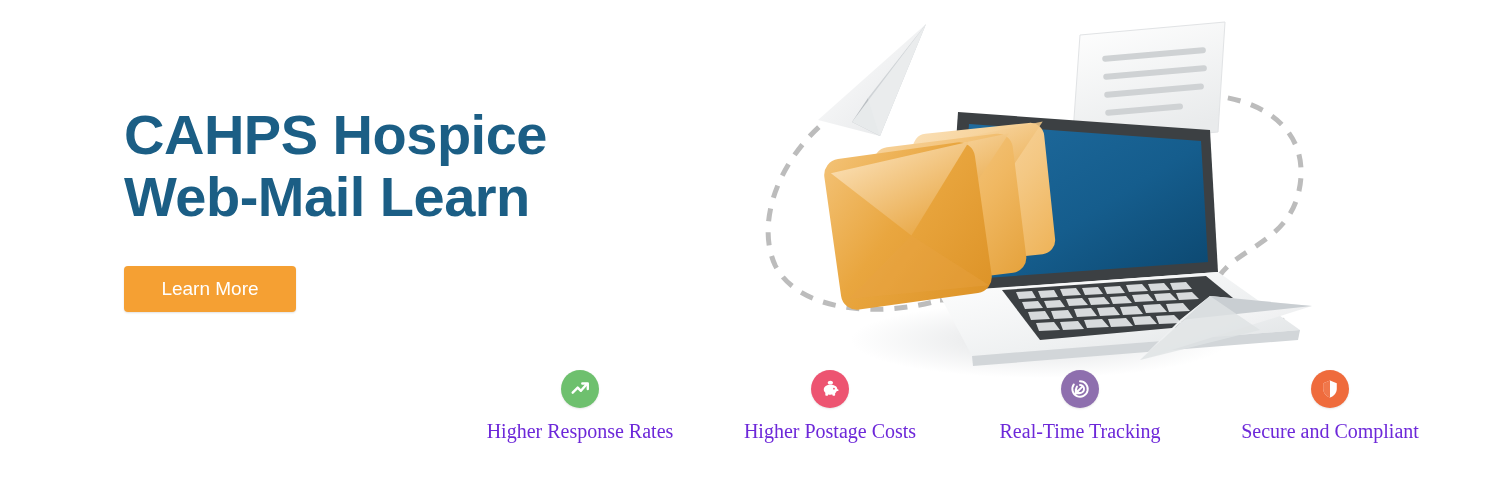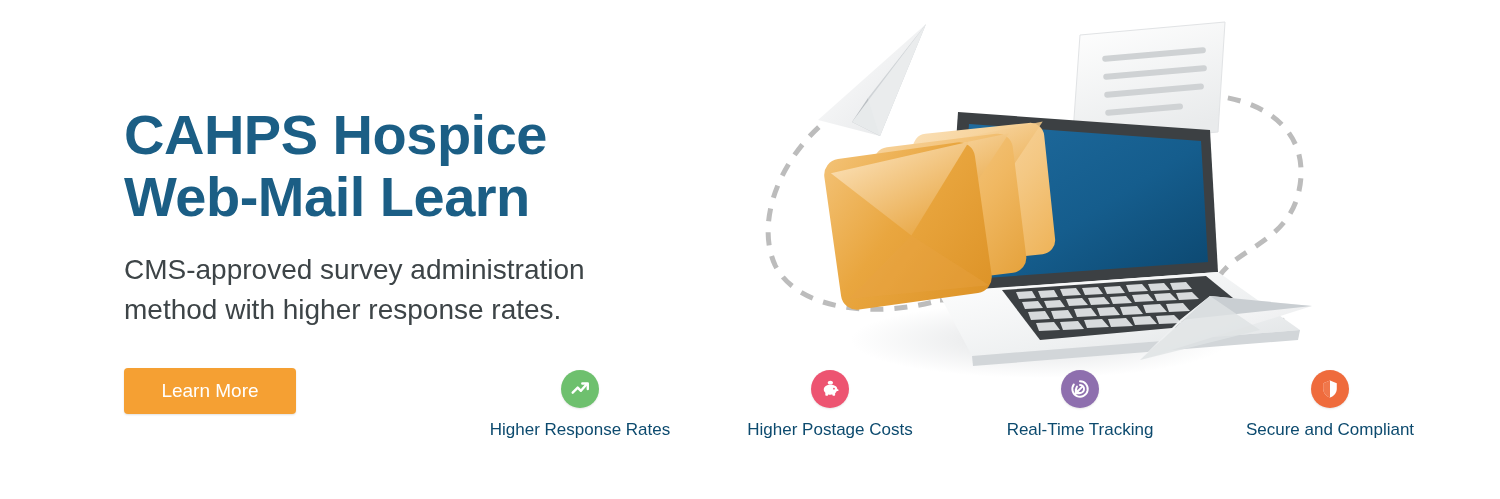--- a/index.html
+++ b/index.html
@@ -84,23 +84,23 @@
     height: 38px;
     border-radius: 50%;
     display: flex;
     align-items: center;
     justify-content: center;
     box-shadow: 0 1px 2px rgba(0,0,0,0.10);
   }
   .feature-icon svg { display: block; }
   .feature-label {
     margin-top: 12px;
-    font-family: Liberation Sans, sans-serif;
-    font-size: 17px;
-    color: #0c4a6e;
+    font-family: Liberation Serif, serif;
+    font-size: 20px;
+    color: #6d28d9;
     white-space: nowrap;
   }
 
   
   .art {
     position: absolute;
     left: 740px;
     top: 0px;
     width: 640px;
     height: 400px;
@@ -245,22 +245,20 @@
         <path d="M 572 306 L 470 296 L 440 320 Z" fill="#c9ced2"></path>
         <path d="M 400 360 L 440 320 L 470 296 Z" fill="#eef0f1"></path>
         <path d="M 400 360 L 470 296 L 520 330 Z" fill="#dfe2e4" opacity="0.8"></path>
       </g>
     </svg>
   </div>
 
   <div class="copy">
     <h1 class="headline">CAHPS Hospice
 Web-Mail Learn</h1>
-    <p class="subhead">CMS-approved survey administration
-method with higher response rates.</p>
     <button class="cta">Learn More</button>
   </div>
 
   <div class="features">
 
     <div class="feature">
       <span class="feature-icon" style="background:#6ec06e;">
         <svg width="22" height="22" viewBox="0 0 24 24" fill="none">
           <path d="M4 16 L9.5 10.5 L13 14 L19.5 6.5" stroke="#ffffff" stroke-width="2.6" stroke-linecap="round" stroke-linejoin="round"></path>
           <path d="M14.5 6 L20.5 6 L20.5 12" stroke="#ffffff" stroke-width="2.6" stroke-linecap="round" stroke-linejoin="round" fill="none"></path>

